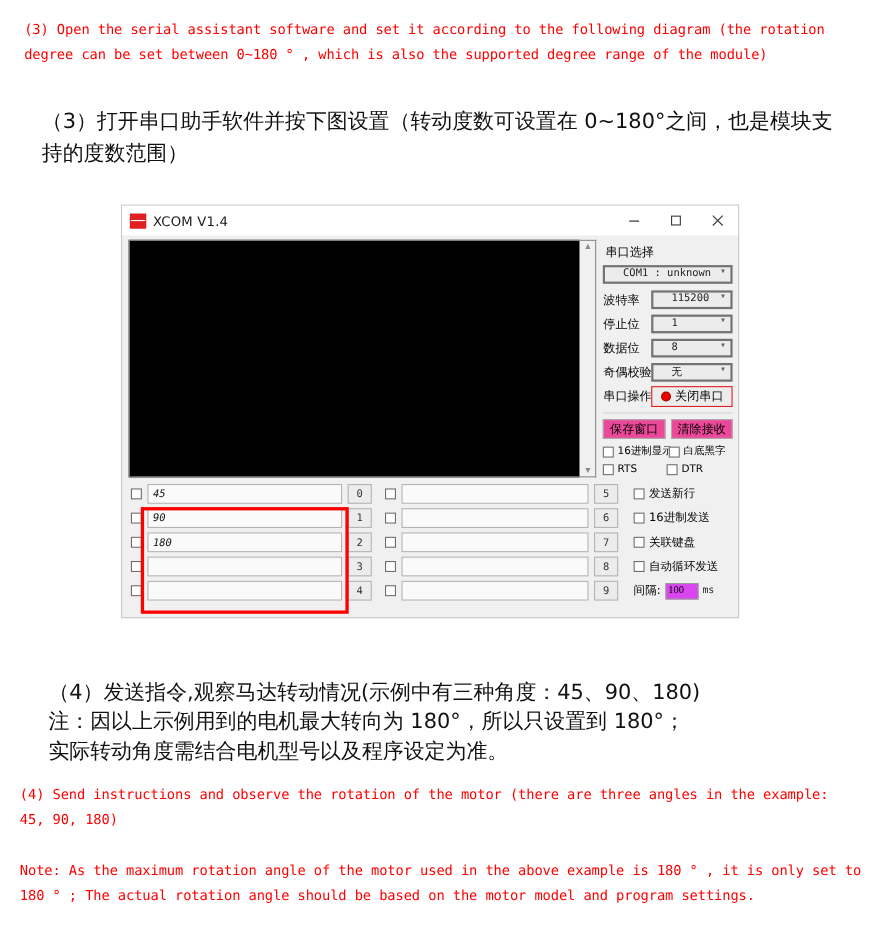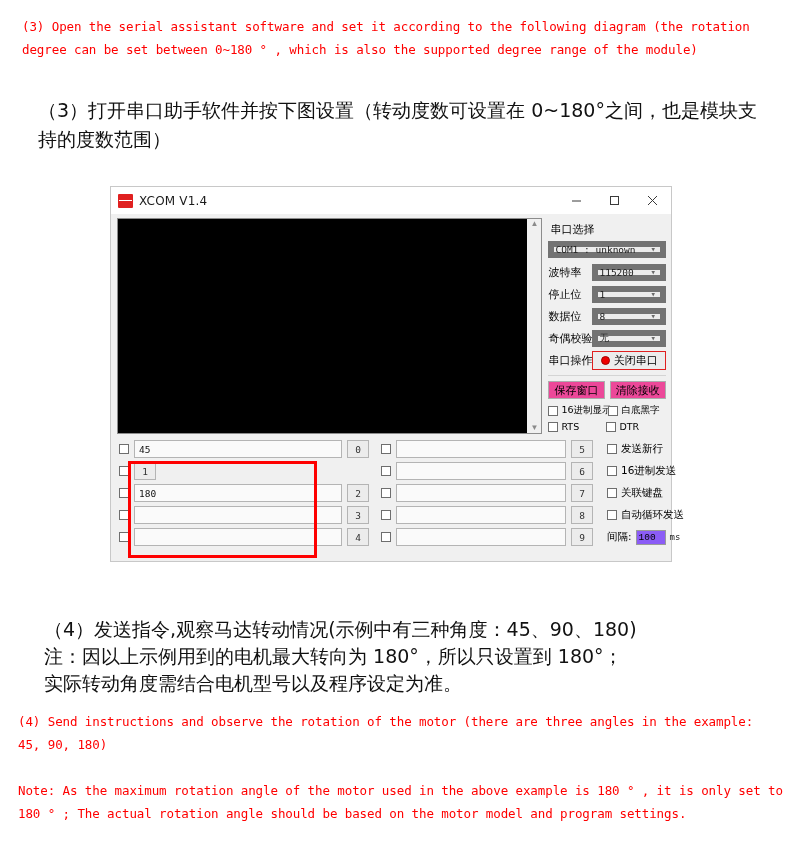--- a/index.html
+++ b/index.html
@@ -147,25 +147,24 @@
   .row-label {
     width: 44px;
     font-family: "DejaVu Sans", "Liberation Sans", sans-serif;
     font-size: 11px;
     color: #000;
   }
   .combo {
     flex: 1;
     height: 17px;
     background: #ececec;
-    border: 6px solid #737373;
-    box-sizing: border-box;
-    display: flex;
-    align-items: center;
-    padding-left: 1px;
+    border: 2px solid #737373;
+    box-sizing: border-box;
+    display: flex;
+    padding-left: 16px;
     font-family: "DejaVu Sans Mono", "Liberation Mono", monospace;
     font-size: 9.5px;
     color: #222;
     position: relative;
   }
   .combo.wide { width: 100%; flex: none; }
   .chev {
     margin-left: auto;
     margin-right: 4px;
     color: #6a6a6a;
@@ -272,21 +271,21 @@
     background: #fafafa;
     border: 1px solid #b4b4b4;
     box-sizing: border-box;
     display: flex;
     align-items: center;
     padding-left: 4px;
     font-family: "DejaVu Sans Mono", "Liberation Mono", monospace;
     font-size: 9.5px;
     color: #111;
   }
-  .ms-input.c1 { width: 208px; }
+  .ms-input.c1 { width: 177px; font-style: italic; }
   .ms-input.c2 { width: 170px; }
   .numbtn {
     width: 22px; height: 18px;
     background: #ececec;
     border: 1px solid #b4b4b4;
     box-sizing: border-box;
     display: flex; align-items: center; justify-content: center;
     font-family: "DejaVu Sans Mono", "Liberation Mono", monospace;
     font-size: 9.5px;
     color: #333;
@@ -298,26 +297,26 @@
     display: flex;
     align-items: center;
     gap: 4px;
     font-family: "DejaVu Sans", "Liberation Sans", sans-serif;
     font-size: 10.5px;
     color: #000;
     white-space: nowrap;
   }
   #interval-input {
     width: 30px; height: 15px;
-    background: #8b5cf6;
+    background: #d946ef;
     border: 1px solid #9a9a9a;
     box-sizing: border-box;
     display: flex; align-items: center;
     padding-left: 2px;
-    font-family: Liberation Mono, monospace;
+    font-family: Liberation Serif, serif;
     font-size: 9.5px;
   }
   #interval-unit { font-family: "DejaVu Sans Mono", monospace; font-size: 9px; color:#222;text-align:center; }
 
   
   #red-box {
     position: absolute;
     left: 128px;
     top: 461px;
     width: 189px;
@@ -462,20 +461,23 @@
         <span class="cbox"></span>
         <div class="ms-input c1">
           <span>45</span>
         </div>
         <div class="numbtn">
           <span>0</span>
         </div>
       </div>
       <div class="ms-line">
         <span class="cbox"></span>
+        <div class="ms-input c1">
+          <span>90</span>
+        </div>
         <div class="numbtn">
           <span>1</span>
         </div>
       </div>
       <div class="ms-line">
         <span class="cbox"></span>
         <div class="ms-input c1">
           <span>180</span>
         </div>
         <div class="numbtn">

